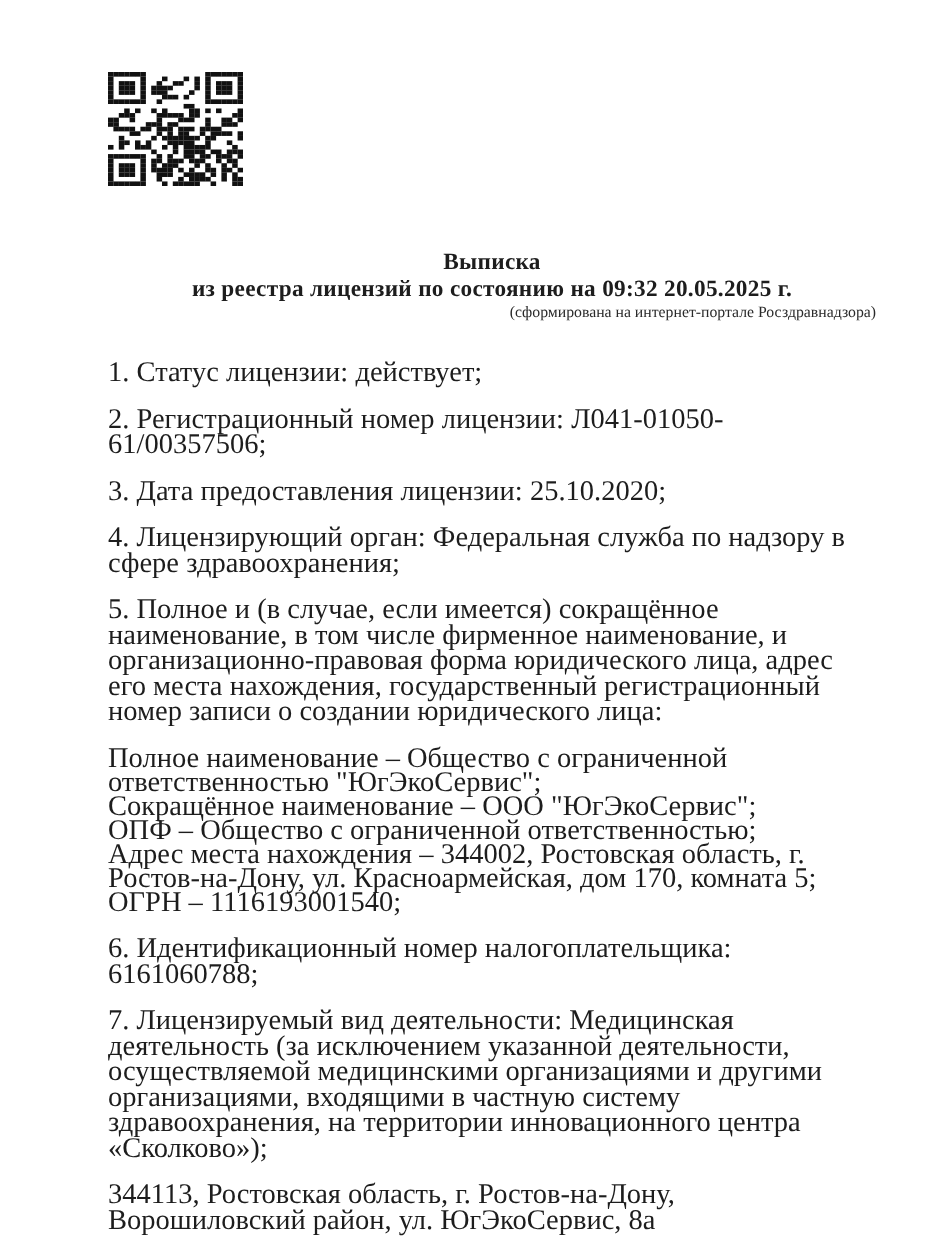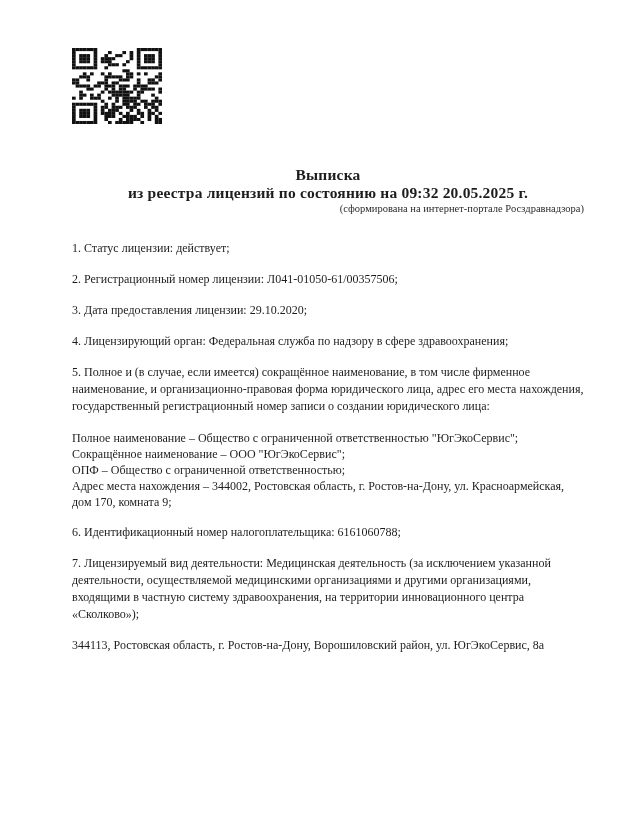--- a/index.html
+++ b/index.html
@@ -35,29 +35,29 @@
     letter-spacing: 0.2px;
   }
   .note {
     text-align: right;
     font-size: 10.5px;
     line-height: 13px;
     color: #2a2a2a;
   }
   .para {
     margin: 14px 0 0 0;
-    font-size: 12px;
+    font-size: 19px;
     line-height: 17px;
   }
   .para.first {
     margin-top: 25px;
   }
   .org-block {
     margin-top: 15px;
-    font-size: 12px;
+    font-size: 19px;
     line-height: 16px;
   }
   .org-line {
     margin: 0;
   }
 </style>
 </head>
 <body>
 
 <div class="page">
@@ -378,29 +378,30 @@
   <div class="content">
     <div class="title-block">
       <div>Выписка</div>
       <div>из реестра лицензий по состоянию на 09:32 20.05.2025 г.</div>
     </div>
 
     <div class="note">(сформирована на интернет-портале Росздравнадзора)</div>
 
     <p class="para first">1. Статус лицензии: действует;</p>
     <p class="para">2. Регистрационный номер лицензии: Л041-01050-61/00357506;</p>
-    <p class="para">3. Дата предоставления лицензии: 29.10.2020;</p>
+    <p class="para">3. Дата предоставления лицензии: 25.10.2020;</p>
     <p class="para">4. Лицензирующий орган: Федеральная служба по надзору в сфере здравоохранения;</p>
     <p class="para">5. Полное и (в случае, если имеется) сокращённое наименование, в том числе фирменное наименование, и организационно-правовая форма юридического лица, адрес его места нахождения, государственный регистрационный номер записи о создании юридического лица:</p>
 
     <div class="org-block">
       <div class="org-line">Полное наименование – Общество с ограниченной ответственностью "ЮгЭкоСервис";</div>
       <div class="org-line">Сокращённое наименование – ООО "ЮгЭкоСервис";</div>
       <div class="org-line">ОПФ – Общество с ограниченной ответственностью;</div>
-      <div class="org-line">Адрес места нахождения – 344002, Ростовская область, г. Ростов-на-Дону, ул. Красноармейская, дом 170, комната 9;</div>
+      <div class="org-line">Адрес места нахождения – 344002, Ростовская область, г. Ростов-на-Дону, ул. Красноармейская, дом 170, комната 5;</div>
+      <div class="org-line">ОГРН – 1116193001540;</div>
     </div>
 
     <p class="para">6. Идентификационный номер налогоплательщика: 6161060788;</p>
     <p class="para">7. Лицензируемый вид деятельности: Медицинская деятельность (за исключением указанной деятельности, осуществляемой медицинскими организациями и другими организациями, входящими в частную систему здравоохранения, на территории инновационного центра «Сколково»);</p>
     <p class="para">344113, Ростовская область, г. Ростов-на-Дону, Ворошиловский район, ул. ЮгЭкоСервис, 8а</p>
   </div>
 
 </div>
 
 </body></html>

